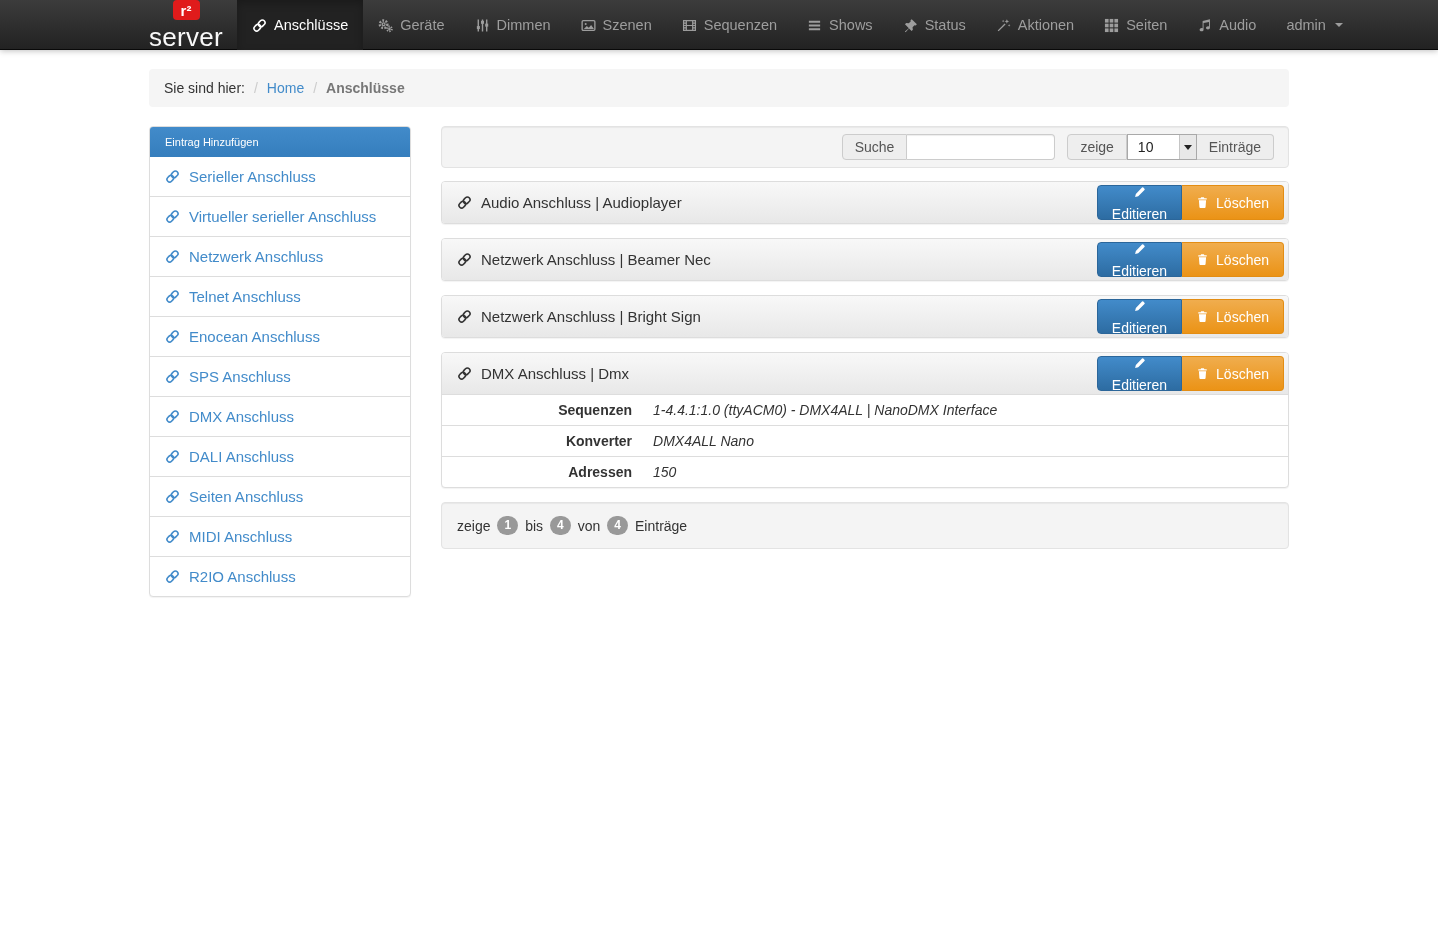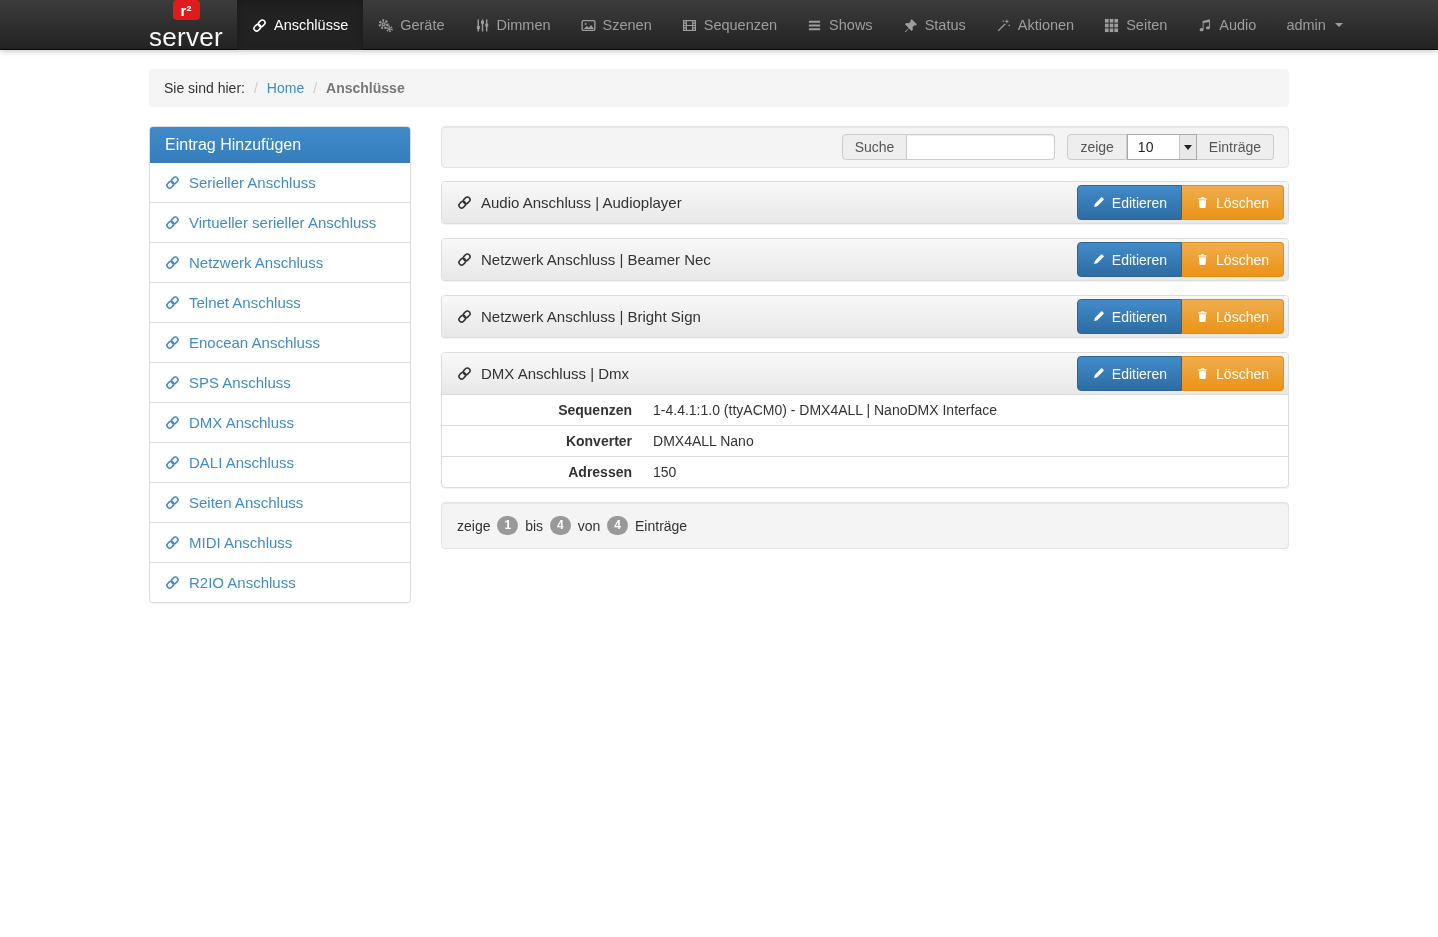--- a/index.html
+++ b/index.html
@@ -37,21 +37,21 @@
     display:flex; align-items:center; gap:9px; font-size:14px;
   }
   .bc-sep { color:#ccc; }
   .bc-link { color:#428bca; cursor:pointer; text-decoration:none; }
   .bc-active { color:#777; font-weight:bold; }
   .row { display:flex; gap:30px; align-items:flex-start; }
 
   
   .sidebar { width:262px; flex:none; border:1px solid #ddd; border-radius:4px; box-shadow:0 1px 1px rgba(0,0,0,.05); background:#fff; }
   .sidebar-header {
-    background:linear-gradient(#428bca,#357ebd); color:#fff; font-size:16px;
+    background:linear-gradient(#428bca,#357ebd); color:#fff; font-size:11px;
     padding:9px 15px; border-radius:3px 3px 0 0;
   }
   .sidebar-item {
     display:flex; align-items:center; gap:9px; padding:11px 15px;
     color:#428bca; font-size:15px; border-top:1px solid #ddd; cursor:pointer;
   }
   .sidebar-item:first-child { border-top:none; }
 
   
   .main { flex:1; min-width:0; }
@@ -84,28 +84,28 @@
     background:linear-gradient(#f8f8f8,#e8e8e8); border-radius:3px;
     padding:3px 4px 3px 15px;
   }
   .panel.has-table .panel-heading { border-radius:3px 3px 0 0; border-bottom:1px solid #ddd; }
   .panel-title { display:flex; align-items:center; gap:9px; font-size:15px; color:#333; }
   .btn-group { margin-left:auto; display:flex; }
   .btn {
     display:flex; align-items:center; gap:7px; color:#fff; font-size:14px;
     padding:0 14px; height:35px; cursor:pointer; border:1px solid; white-space:nowrap;
   }
-  .btn-edit { background:linear-gradient(#428bca,#2d6ca2); border-color:#2b669a; border-radius:4px 0 0 4px; }
+  .btn-edit { background:linear-gradient(#428bca,#2d6ca2); border-color:#2b669a; border-radius:4px 0 0 4px;flex-direction:column; }
   .btn-delete { background:linear-gradient(#f0ad4e,#eb9316); border-color:#e38d13; border-left:none; border-radius:0 4px 4px 0; }
 
   table.detail { width:100%; border-collapse:collapse; }
   .detail th, .detail td { padding:7px 8px; font-size:14px; color:#333; border-top:1px solid #ddd; }
   .detail tr:first-child th, .detail tr:first-child td { border-top:none; }
   .detail th { width:24%; text-align:right; font-weight:bold; padding-right:13px; white-space:nowrap; }
-  .detail td { text-align:left; }
+  .detail td { text-align:left;font-style:italic; }
 
   .footer-well { display:flex; align-items:center; gap:7px; height:47px; padding:0 15px; font-size:14px; color:#333; margin-top:0; }
   .badge {
     background:#999; color:#fff; border-radius:10px; padding:3px 7px;
     font-size:12px; font-weight:bold; min-width:20px; text-align:center; line-height:1.1;
   }
 
   
   .ico { display:inline-flex; align-items:center; justify-content:center; }
   .ico svg { display:block; }

